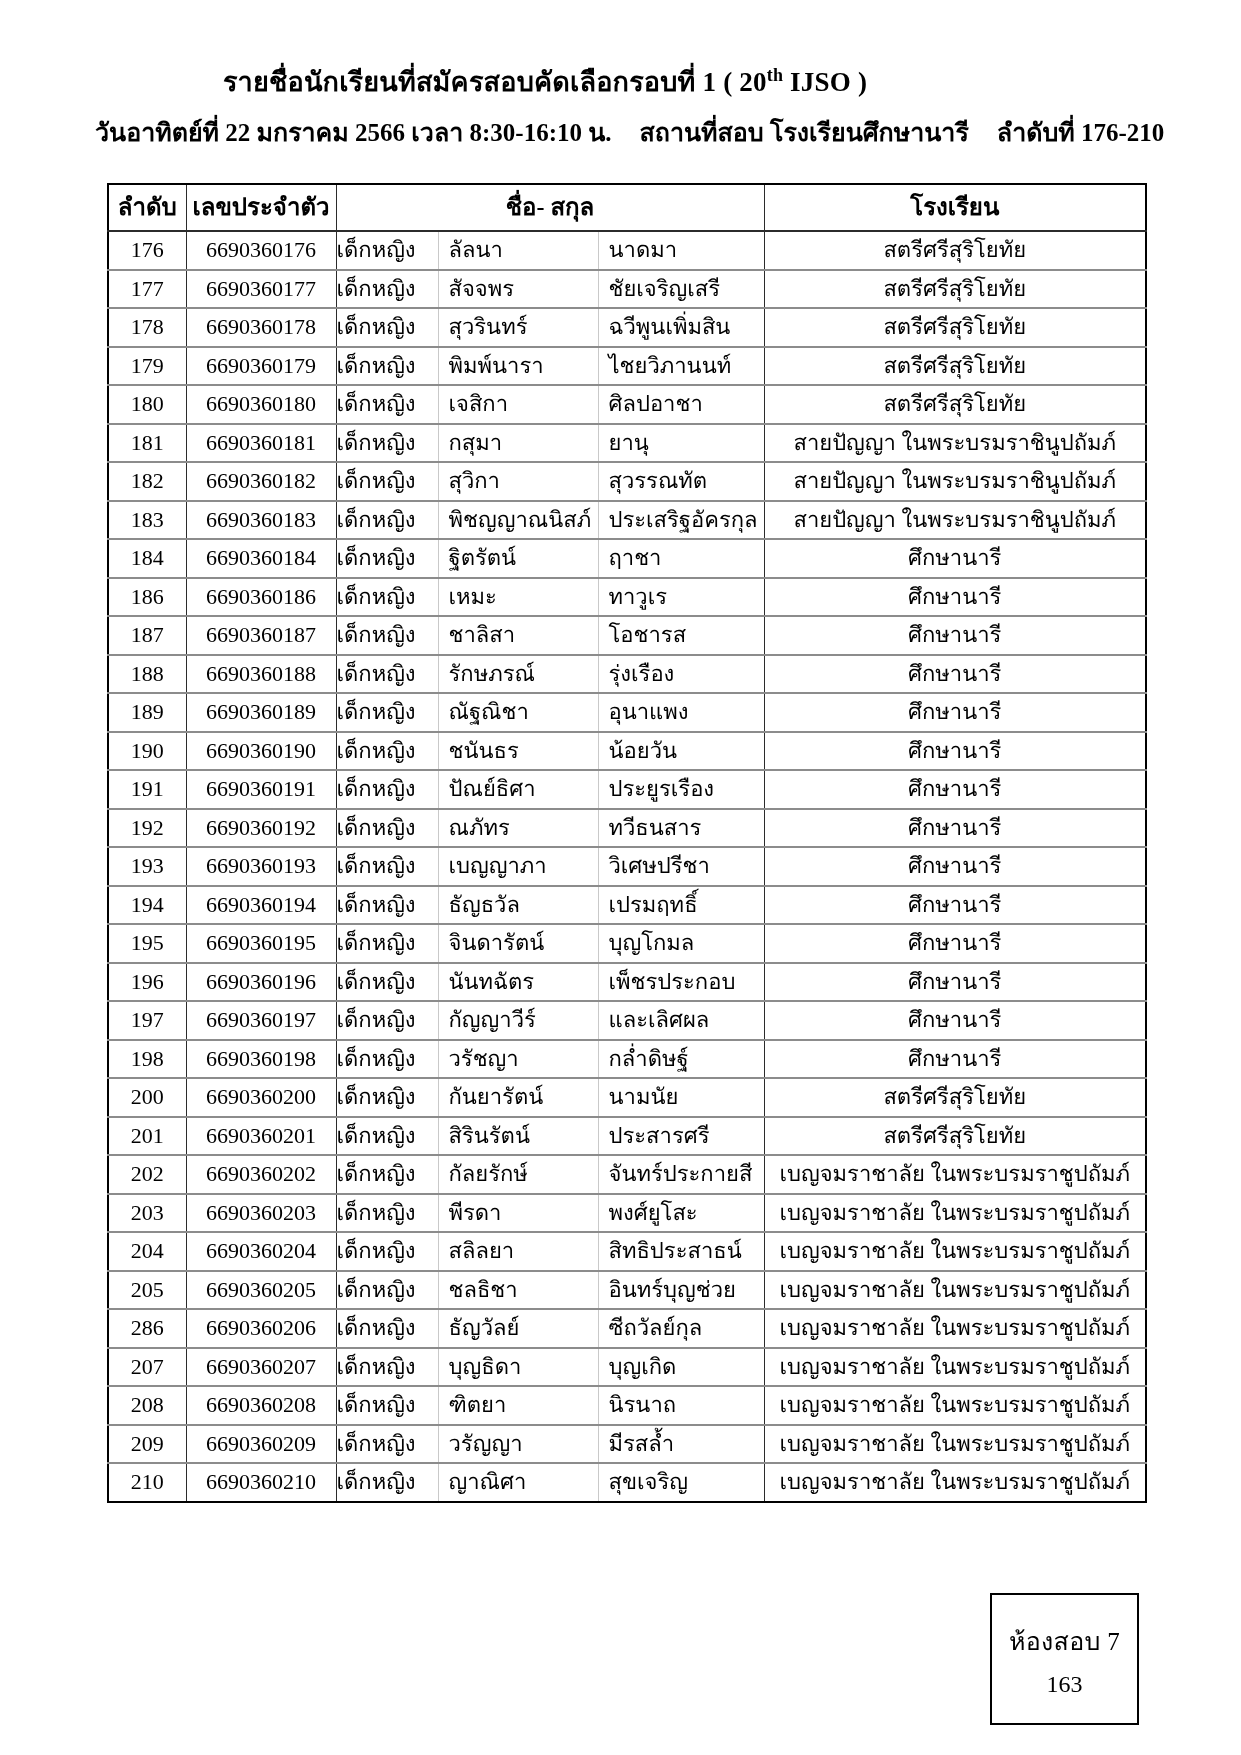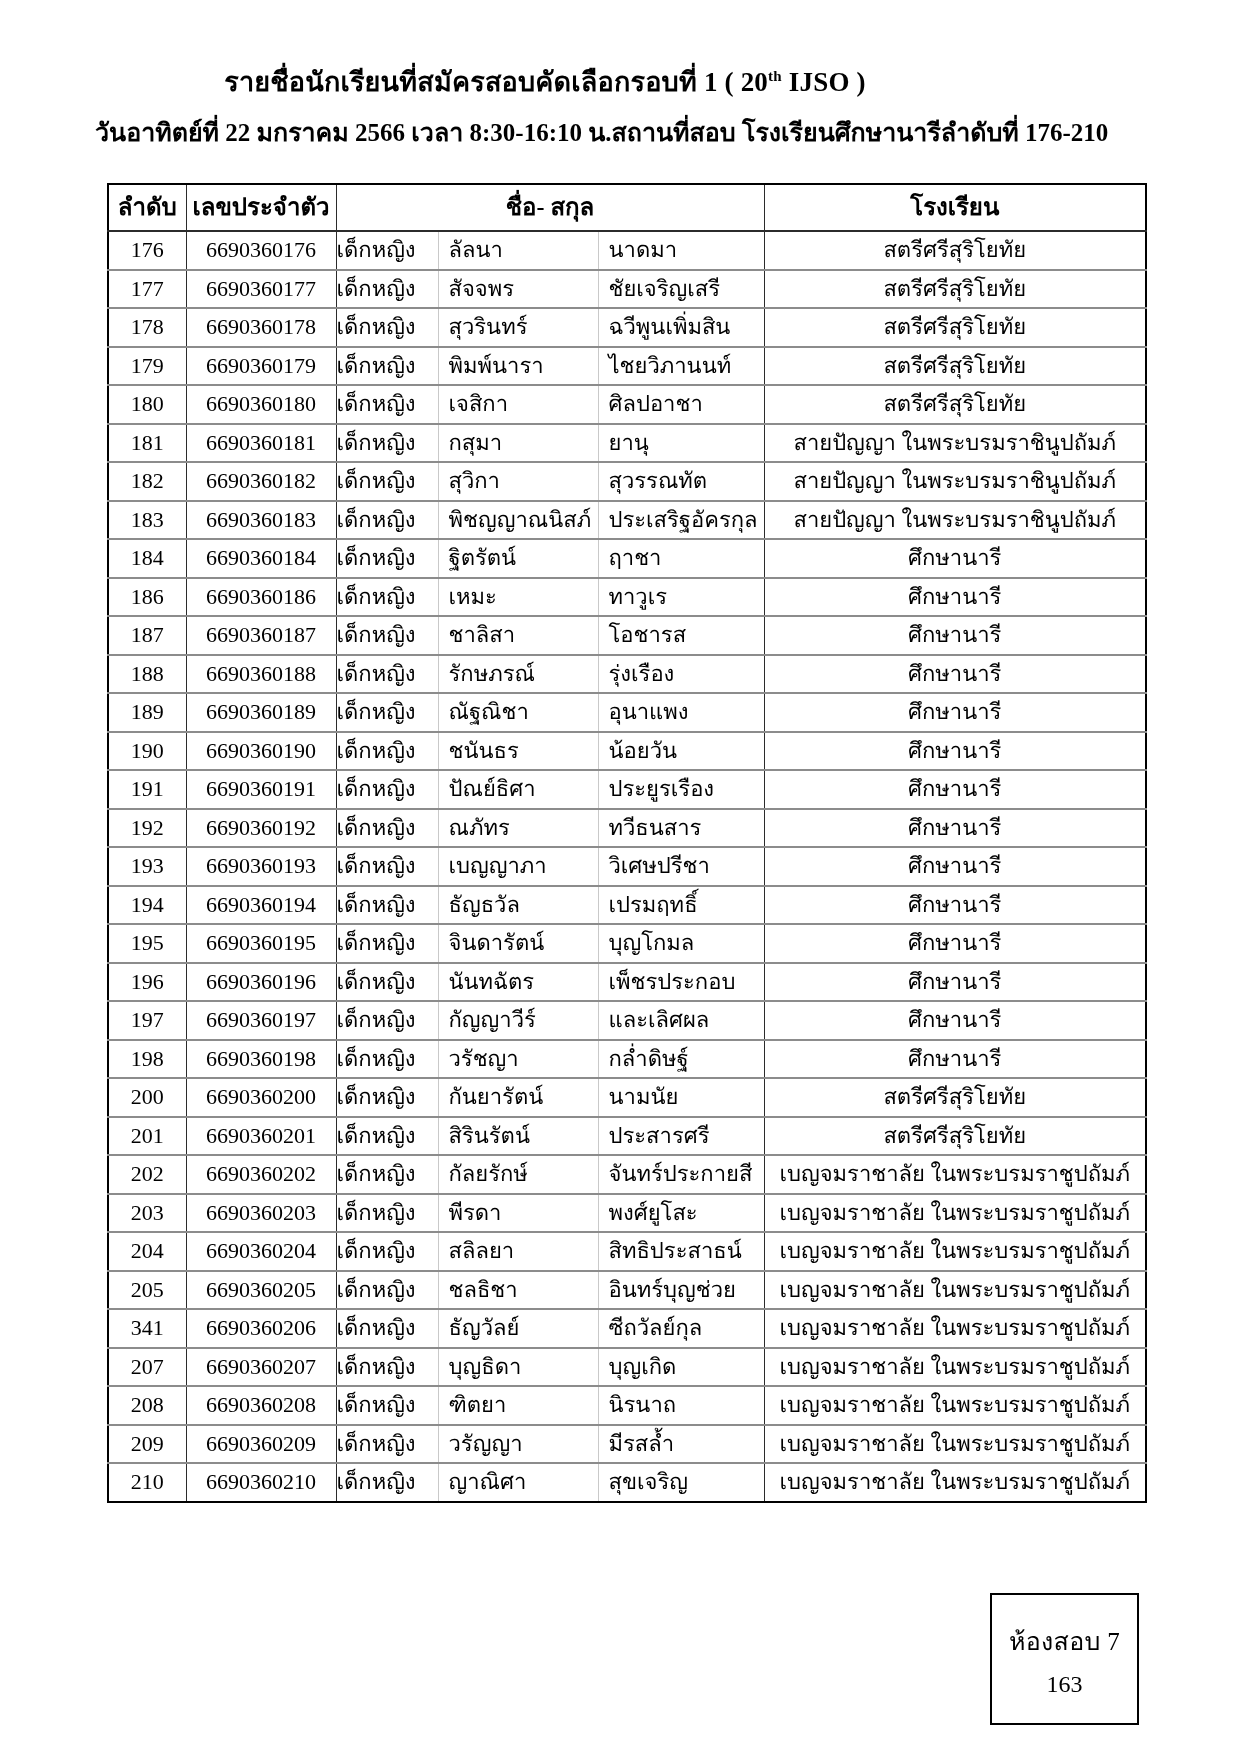--- a/index.html
+++ b/index.html
@@ -12,26 +12,26 @@
     overflow:hidden;
   }
   .page { position:absolute; inset:0; }
 
   .doc-title {
     position:absolute; top:60px; left:0; width:1090px;
     text-align:center;
     font-size:27px; font-weight:bold;
     letter-spacing:0.2px;
   }
-  .doc-title sup { font-size:15px; vertical-align:super; font-weight:bold; }
+  .doc-title sup { font-size:18px; vertical-align:super; font-weight:bold; }
 
   .info-line {
     position:absolute; top:112px; left:95px; width:942px;
     display:flex; justify-content:space-between; align-items:baseline;
-    font-size:25px; font-weight:bold; white-space:nowrap;
+    font-size:25px; font-weight:bold; white-space:nowrap;gap:28px;
   }
 
   table.doc-table {
     position:absolute; left:107px; top:183px;
     width:1038px;
     border-collapse:collapse;
     table-layout:fixed;
     border:2.5px solid #000;
   }
   .doc-table th {
@@ -350,21 +350,21 @@
   <tr>
     <td class="c-no">205</td>
     <td class="c-id">6690360205</td>
     <td class="c-prefix">เด็กหญิง</td>
     <td class="c-first">ชลธิชา</td>
     <td class="c-last">อินทร์บุญช่วย</td>
     <td class="c-school">เบญจมราชาลัย ในพระบรมราชูปถัมภ์</td>
   </tr>
 
   <tr>
-    <td class="c-no">341</td>
+    <td class="c-no">286</td>
     <td class="c-id">6690360206</td>
     <td class="c-prefix">เด็กหญิง</td>
     <td class="c-first">ธัญวัลย์</td>
     <td class="c-last">ซีถวัลย์กุล</td>
     <td class="c-school">เบญจมราชาลัย ในพระบรมราชูปถัมภ์</td>
   </tr>
 
   <tr>
     <td class="c-no">207</td>
     <td class="c-id">6690360207</td>

